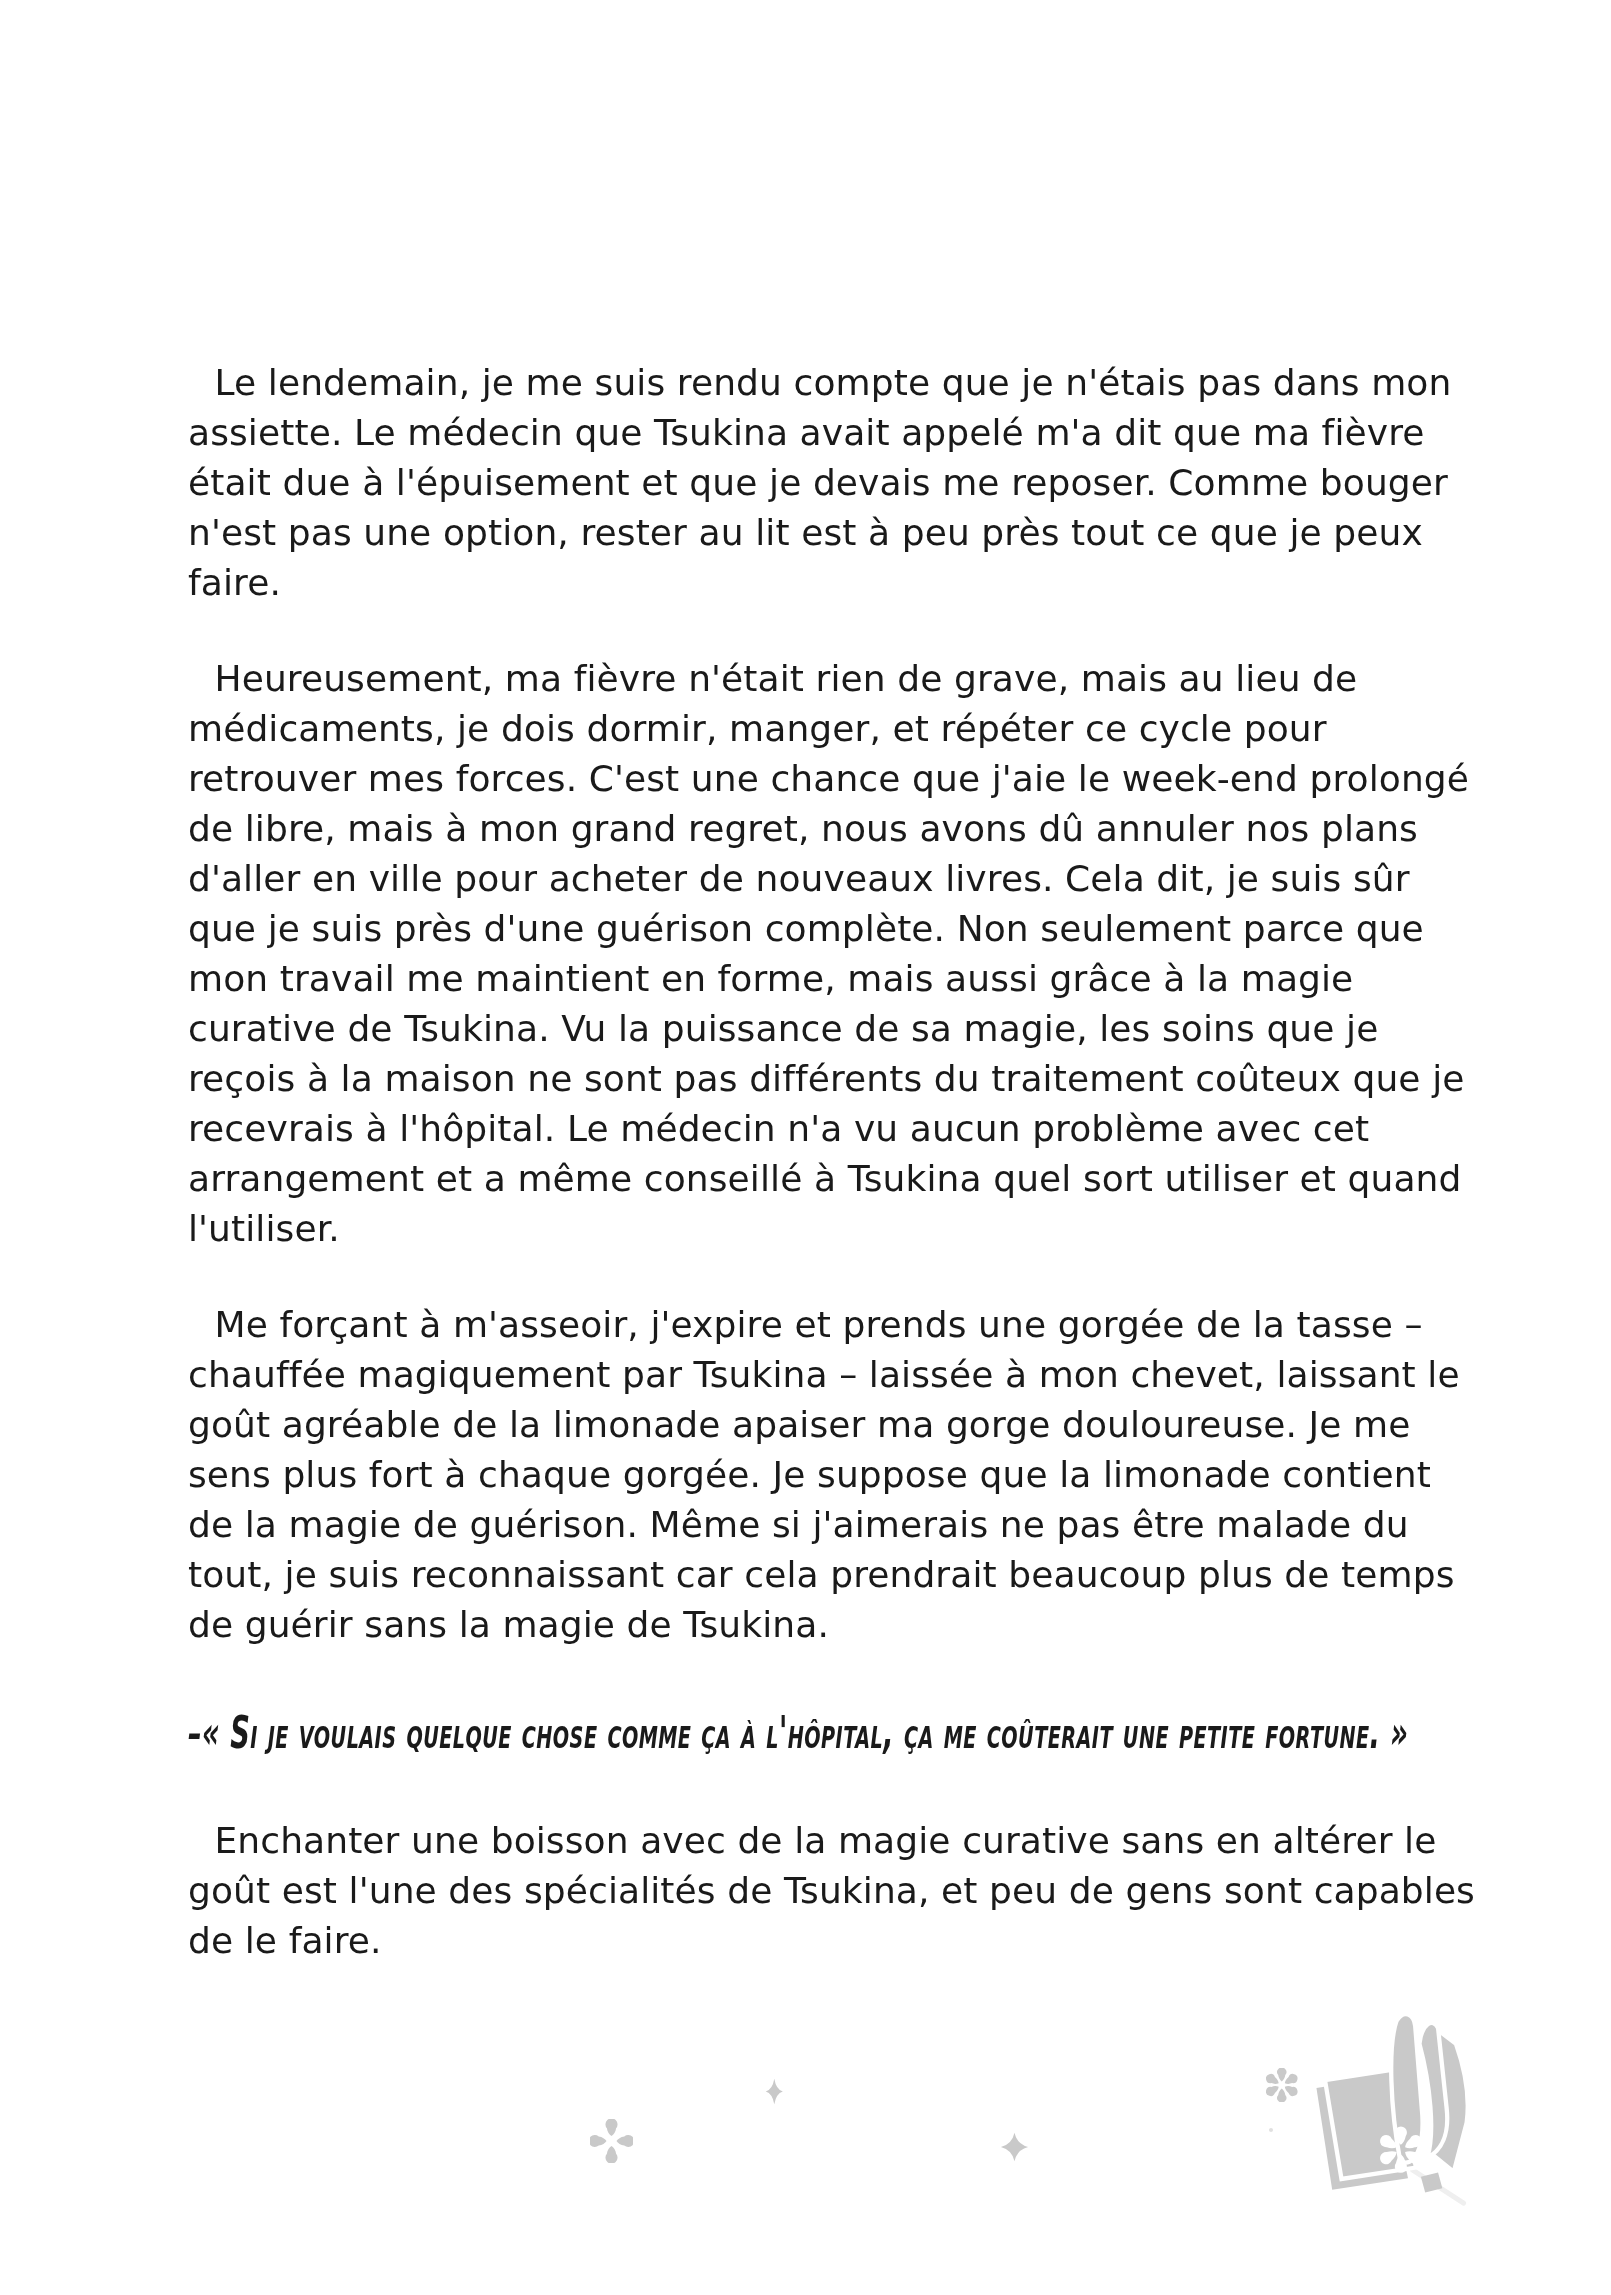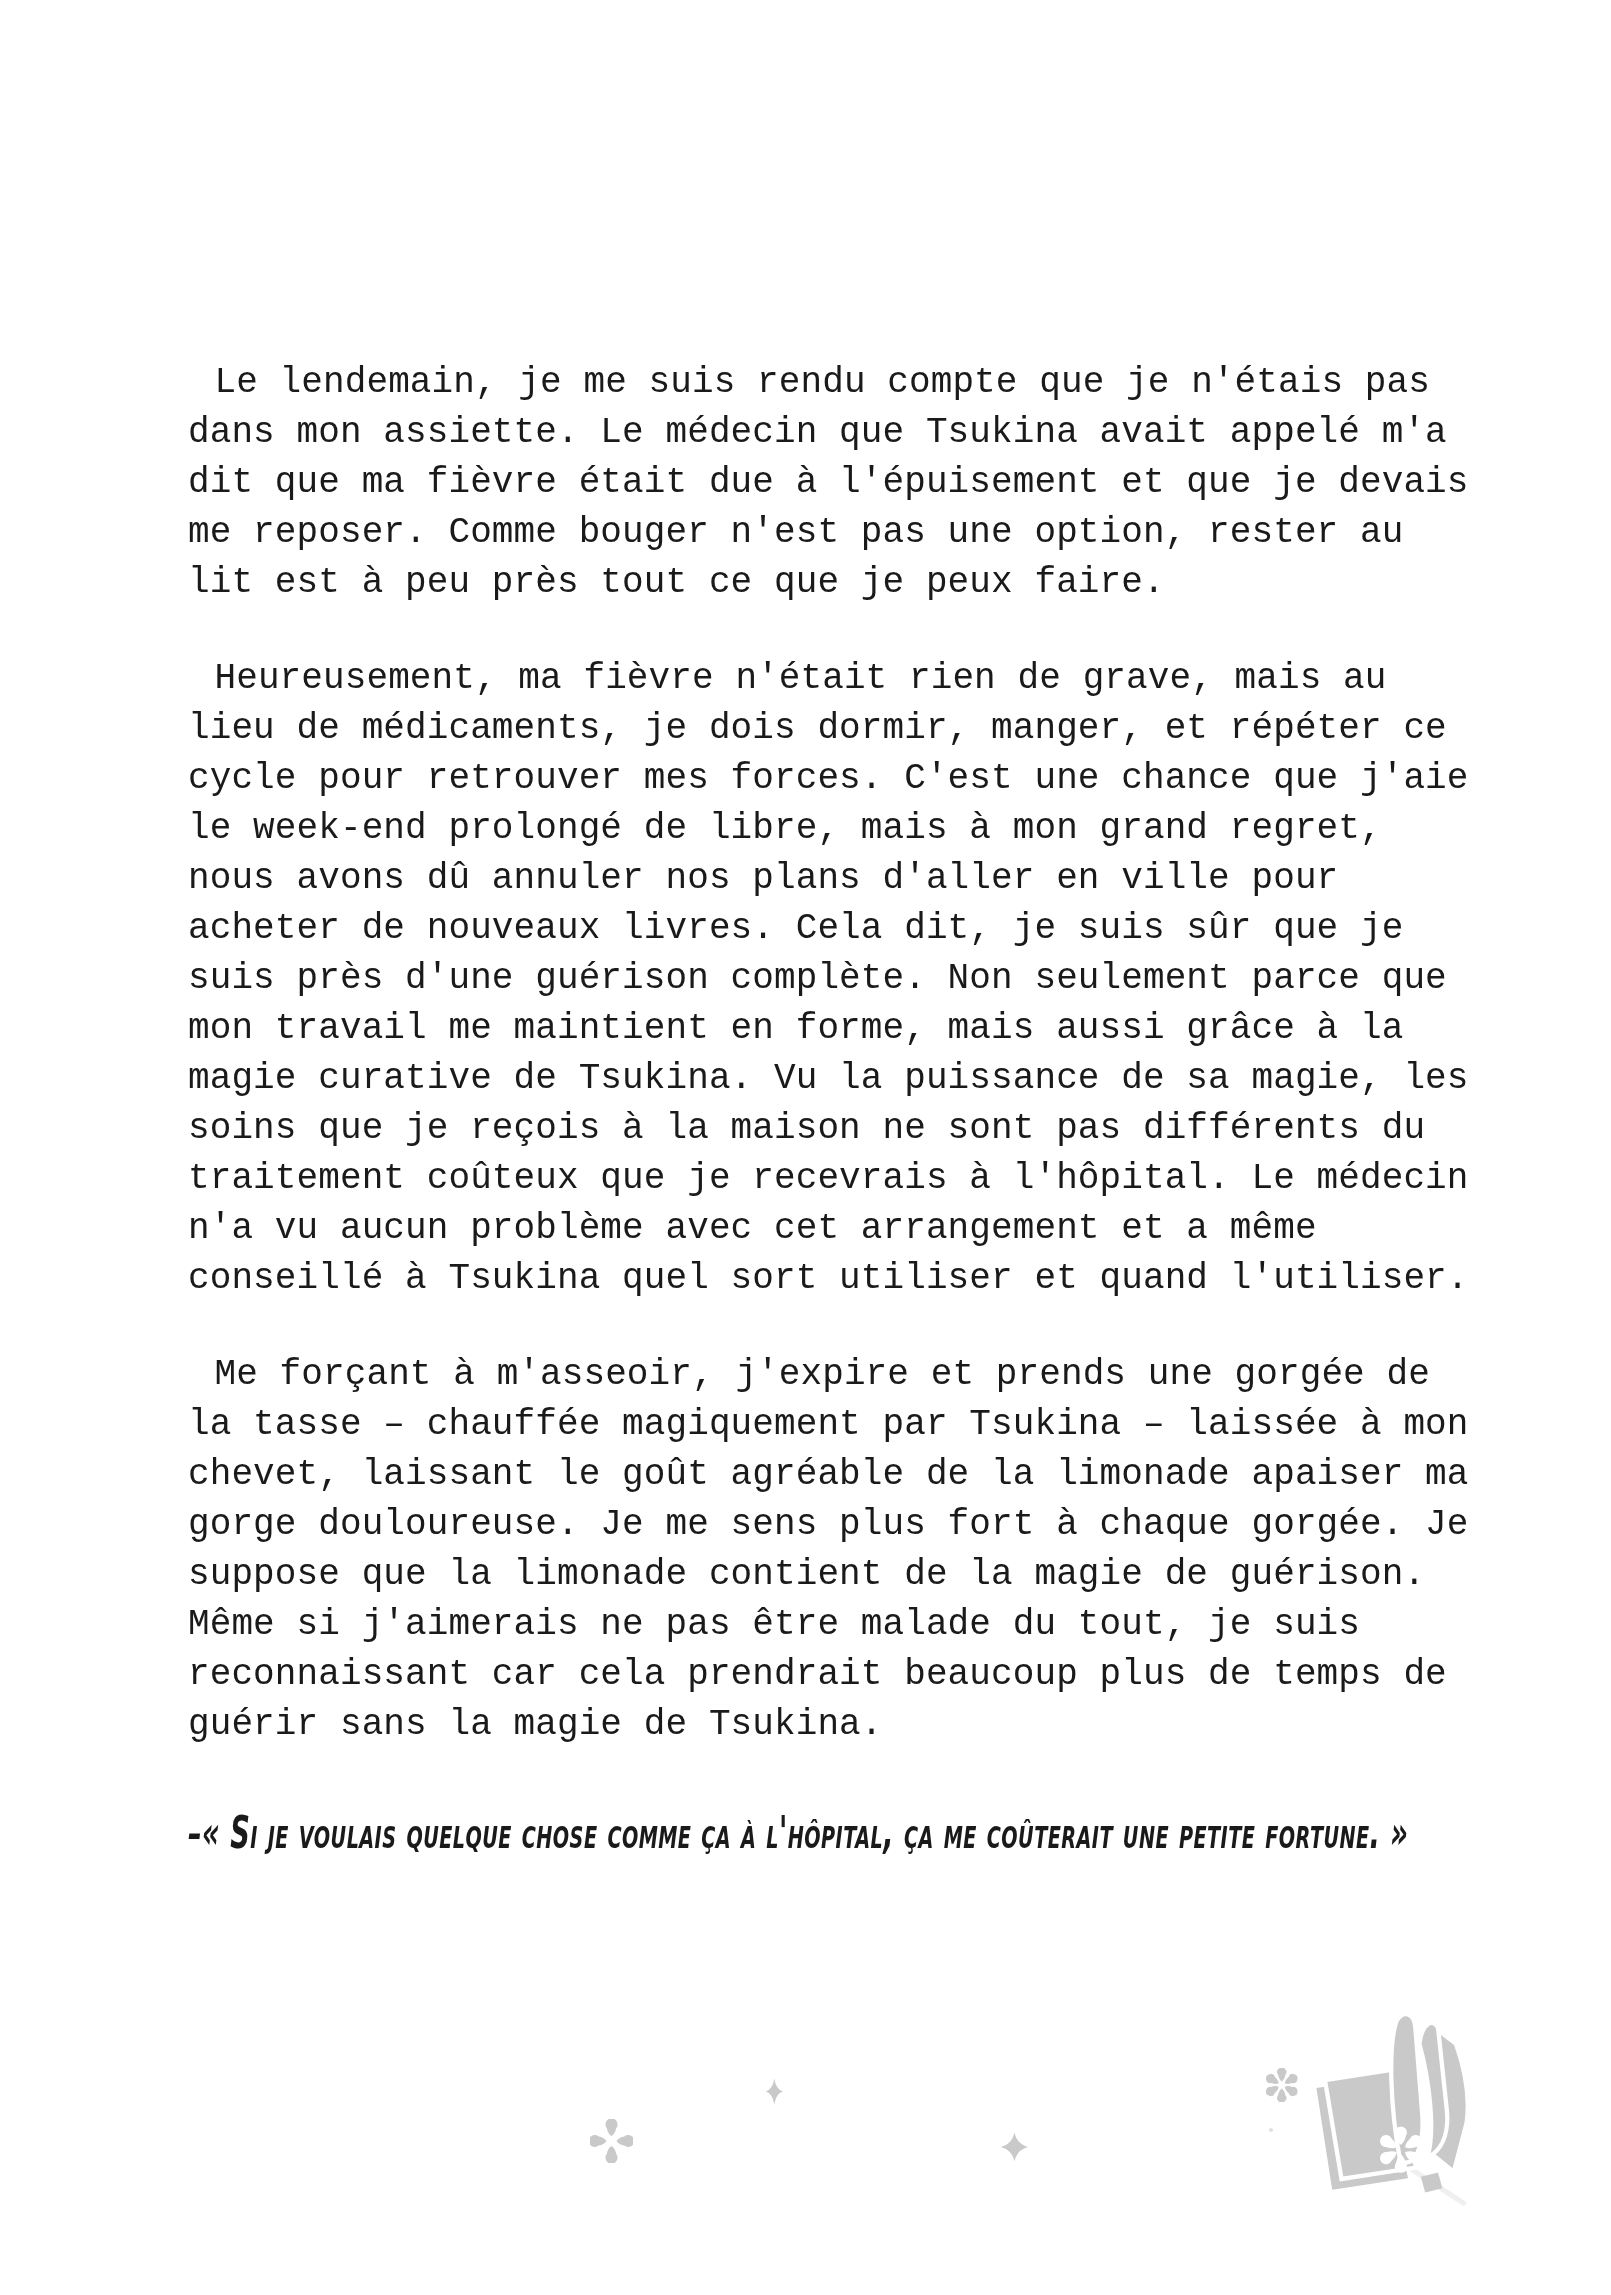--- a/index.html
+++ b/index.html
@@ -18,21 +18,20 @@
     top:358px;
     width:1289px;
   }
   .body-p{
     margin:0 0 46px 0;
     font-size:36px;
     line-height:50px;
     letter-spacing:0.1px;
     text-indent:26.5px;
     color:#1a1a1a;
-    font-family:Liberation Mono, monospace;
   }
   .quote-p{
     margin:56px 0 57px 0;
     font-size:44px;
     line-height:53px;
     font-style:italic;
     font-weight:bold;
     font-variant:small-caps;
     text-indent:0;
     width:2076px;
@@ -58,20 +57,21 @@
 </head>
 <body>
 
 <main class="page">
 
   <section class="story">
     <p class="body-p">Le lendemain, je me suis rendu compte que je n'étais pas dans mon assiette. Le médecin que Tsukina avait appelé m'a dit que ma fièvre était due à l'épuisement et que je devais me reposer. Comme bouger n'est pas une option, rester au lit est à peu près tout ce que je peux faire.</p>
     <p class="body-p">Heureusement, ma fièvre n'était rien de grave, mais au lieu de médicaments, je dois dormir, manger, et répéter ce cycle pour retrouver mes forces. C'est une chance que j'aie le week-end prolongé de libre, mais à mon grand regret, nous avons dû annuler nos plans d'aller en ville pour acheter de nouveaux livres. Cela dit, je suis sûr que je suis près d'une guérison complète. Non seulement parce que mon travail me maintient en forme, mais aussi grâce à la magie curative de Tsukina. Vu la puissance de sa magie, les soins que je reçois à la maison ne sont pas différents du traitement coûteux que je recevrais à l'hôpital. Le médecin n'a vu aucun problème avec cet arrangement et a même conseillé à Tsukina quel sort utiliser et quand l'utiliser.</p>
     <p class="body-p">Me forçant à m'asseoir, j'expire et prends une gorgée de la tasse – chauffée magiquement par Tsukina – laissée à mon chevet, laissant le goût agréable de la limonade apaiser ma gorge douloureuse. Je me sens plus fort à chaque gorgée. Je suppose que la limonade contient de la magie de guérison. Même si j'aimerais ne pas être malade du tout, je suis reconnaissant car cela prendrait beaucoup plus de temps de guérir sans la magie de Tsukina.</p>
     <p class="quote-p">–« Si je voulais quelque chose comme ça à l'hôpital, ça me coûterait une petite fortune. »</p>
+    <p class="body-p">Enchanter une boisson avec de la magie curative sans en altérer le goût est l'une des spécialités de Tsukina, et peu de gens sont capables de le faire.</p>
   </section>
 
   <svg class="decor" style="left:590px;top:2119px;" width="43" height="44" viewBox="-30 -31 60 62">
     <g fill="#c9c9c9">
       <path d="M0,-7 C3,-9 6,-13 6.5,-18 A8.5,8.5 0 1 0 -6.5,-18 C-6,-13 -3,-9 0,-7 Z"></path>
       <path transform="rotate(90)" d="M0,-7 C3,-9 6,-13 6.5,-18 A8.5,8.5 0 1 0 -6.5,-18 C-6,-13 -3,-9 0,-7 Z"></path>
       <path transform="rotate(180)" d="M0,-7 C3,-9 6,-13 6.5,-18 A8.5,8.5 0 1 0 -6.5,-18 C-6,-13 -3,-9 0,-7 Z"></path>
       <path transform="rotate(270)" d="M0,-7 C3,-9 6,-13 6.5,-18 A8.5,8.5 0 1 0 -6.5,-18 C-6,-13 -3,-9 0,-7 Z"></path>
     </g>
   </svg>

